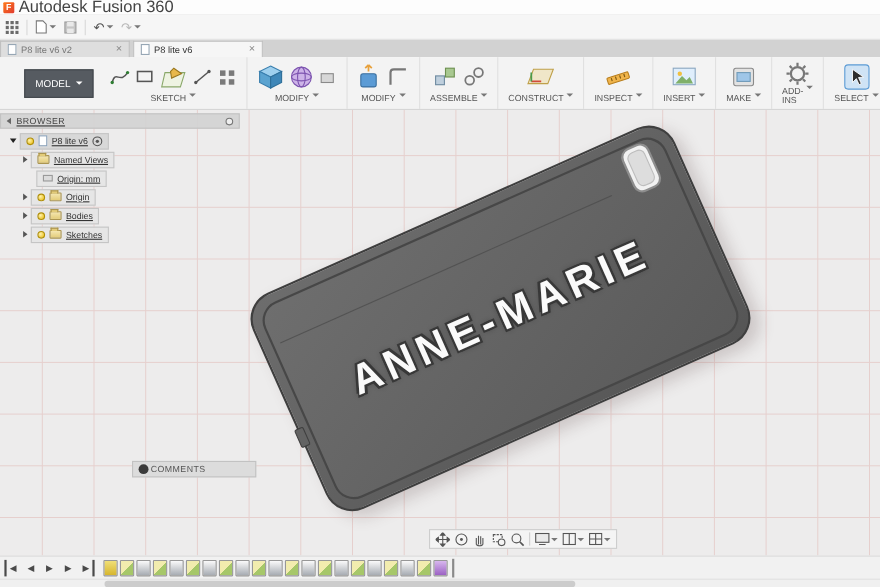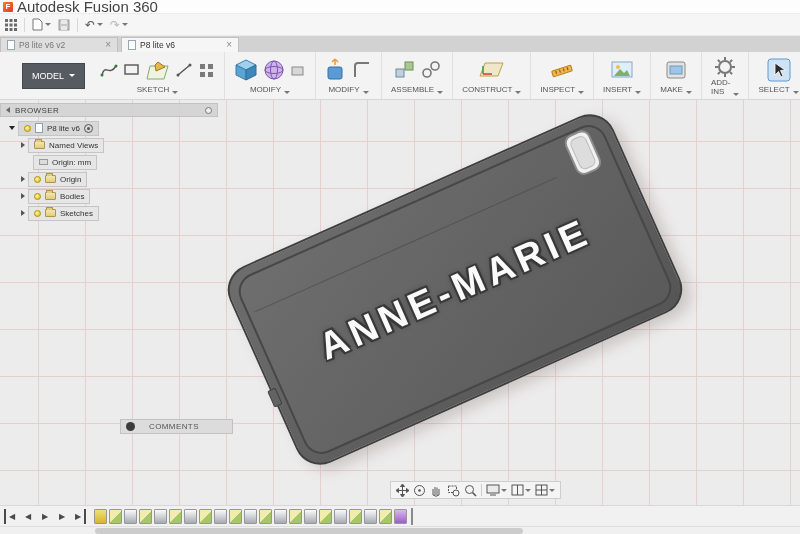--- a/index.html
+++ b/index.html
@@ -25,21 +25,21 @@
   .tab { height:15px; min-width:118px; display:flex; align-items:center; gap:4px; padding:0 6px; background:#dedede; border:1px solid #c0c0c0; border-bottom:none; color:#777; font-size:8.5px; }
   .tab.active { background:#f6f6f6; color:#333; }
   .doc-ico { width:8px; height:10px; background:#fff; border:1px solid #97a7b5; }
   .tab .close { color:#8a8a8a; font-size:10px; line-height:1; margin-left:auto; }
 
   
   .ribbon { position:absolute; top:52px; left:0; right:0; height:48px; background:#f3f3f3; border-bottom:1px solid #d6d6d6; display:flex; align-items:stretch; padding-left:22px; }
   .model-btn { align-self:center; background:#565b61; border:1px solid #42474c; color:#fff; height:26px; display:flex; align-items:center; gap:5px; padding:0 9px; font-size:9px; margin-right:6px; }
   .rgroup { display:flex; flex-direction:column; align-items:center; justify-content:space-between; padding:4px 9px 5px; border-right:1px solid #e0e0e0; }
   .rgroup .icons { display:flex; align-items:center; gap:5px; height:28px; }
-  .rlabel { display:flex; align-items:flex-end; gap:3px; font-size:8px; color:#555; }
+  .rlabel { display:flex; align-items:flex-start; gap:3px; font-size:8px; color:#555; }
 
   
   .canvas { position:absolute; top:100px; left:0; right:0; height:405px; overflow:hidden;
     background-color:#edecec;
     background-image:linear-gradient(#e6cfcd 1px,transparent 1px),linear-gradient(90deg,#e6cfcd 1px,transparent 1px);
     background-size:47px 47px; background-position:-9px -6px; }
 
   
   .phone { position:absolute; left:245px; top:82px; width:420px; height:215px; transform:rotate(-24deg);
     border-radius:26px; background:linear-gradient(160deg,#6d6d6d,#555); border:2px solid #3f3f3f;
@@ -49,40 +49,40 @@
   .phone-seam { position:absolute; left:16px; right:70px; top:44px; border-top:1.5px solid #4b4b4b; opacity:.75; }
   .camera-hole { position:absolute; right:22px; top:11px; width:27px; height:43px; border-radius:9px;
     background:#f1f1f1; border:2px solid #8e8e8e; }
   .camera-hole-inner { position:absolute; inset:3px; border-radius:6px; background:#ddd; border:1px solid #bdbdbd; }
   .side-notch { position:absolute; left:-5px; top:58%; width:9px; height:18px; background:#636363; border:1.5px solid #3f3f3f; border-radius:2px; }
   .engraving { position:absolute; inset:0; display:flex; align-items:center; justify-content:center;
     font-size:38px; font-weight:bold; letter-spacing:5px; color:#fafafa;
     text-shadow:-2px -2px 0 #383838, 2px -2px 0 #383838, -2px 2px 0 #383838, 2px 2px 0 #383838, 0 0 6px rgba(0,0,0,.45); }
 
   
-  .browser { position:absolute; top:3px; left:0; width:218px; }
+  .browser { position:absolute; top:3px; left:0; width:218px;text-decoration:underline; }
   .browser-header { height:14px; background:rgba(211,211,211,.92); border:1px solid #c2c2c2; display:flex; align-items:center; gap:5px; padding:0 5px; font-size:8px; color:#444; letter-spacing:.4px; }
   .tri-l { width:0; height:0; border-top:3px solid transparent; border-bottom:3px solid transparent; border-right:4px solid #666; }
   .opt-dot { margin-left:auto; width:7px; height:7px; border:1px solid #777; border-radius:50%; background:#eee; }
   .tree { padding:4px 0 0 7px; display:flex; flex-direction:column; gap:3px; }
   .trow { display:flex; align-items:center; gap:3px; height:14px; }
   .chip { display:flex; align-items:center; gap:4px; background:rgba(229,229,229,.94); border:1px solid #c5c5c5; height:15px; padding:0 5px; font-size:8px; color:#333; }
   .chip.root { background:rgba(214,214,214,.96); }
   .tri-r { width:0; height:0; border-top:3px solid transparent; border-bottom:3px solid transparent; border-left:4px solid #555; }
   .tri-d { width:0; height:0; border-left:3px solid transparent; border-right:3px solid transparent; border-top:4px solid #222; }
   .bulb { width:7px; height:7px; border-radius:50%; background:radial-gradient(circle at 35% 35%,#fff2a8,#e9b90a); border:1px solid #b08f08; }
   .folder { width:11px; height:8px; background:linear-gradient(#f4e6b0,#e3cc79); border:1px solid #ab9550; border-radius:1px; position:relative; }
   .folder::before { content:""; position:absolute; top:-3px; left:0; width:5px; height:2px; background:#e3cc79; border:1px solid #ab9550; border-bottom:none; }
   .docicon { width:8px; height:10px; background:#fff; border:1px solid #8aa0b8; }
   .units-ico { width:9px; height:6px; background:#dcdcdc; border:1px solid #9a9a9a; }
   .target { width:9px; height:9px; border:1.5px solid #555; border-radius:50%; position:relative; }
   .target::after { content:""; position:absolute; left:2px; top:2px; width:3px; height:3px; border-radius:50%; background:#555; }
 
   
-  .comments { position:absolute; left:120px; top:319px; width:113px; height:15px; background:#dcdcdc; border:1px solid #c2c2c2; display:flex; align-items:center; gap:14px; padding:0 5px; font-size:8px; color:#555; letter-spacing:.4px; }
+  .comments { position:absolute; left:120px; top:319px; width:113px; height:15px; background:#dcdcdc; border:1px solid #c2c2c2; display:flex; align-items:center; gap:2px; padding:0 5px; font-size:8px; color:#555; letter-spacing:.4px; }
   .comments-ico { width:9px; height:9px; border-radius:50%; background:#3b3b3b; }
 
   
   .navbar { position:absolute; left:390px; top:381px; height:18px; background:#f4f4f4; border:1px solid #cdcdcd; display:flex; align-items:center; gap:4px; padding:0 5px; }
   .nav-ico { display:flex; align-items:center; gap:1px; }
   .nav-sep { width:1px; height:12px; background:#ccc; }
 
   
   .timeline { position:absolute; top:505px; left:0; right:0; height:21px; background:#f1f1f1; border-top:1px solid #d8d8d8; display:flex; align-items:center; padding:0 4px; }
   .tl-controls { display:flex; align-items:center; gap:3px; }

